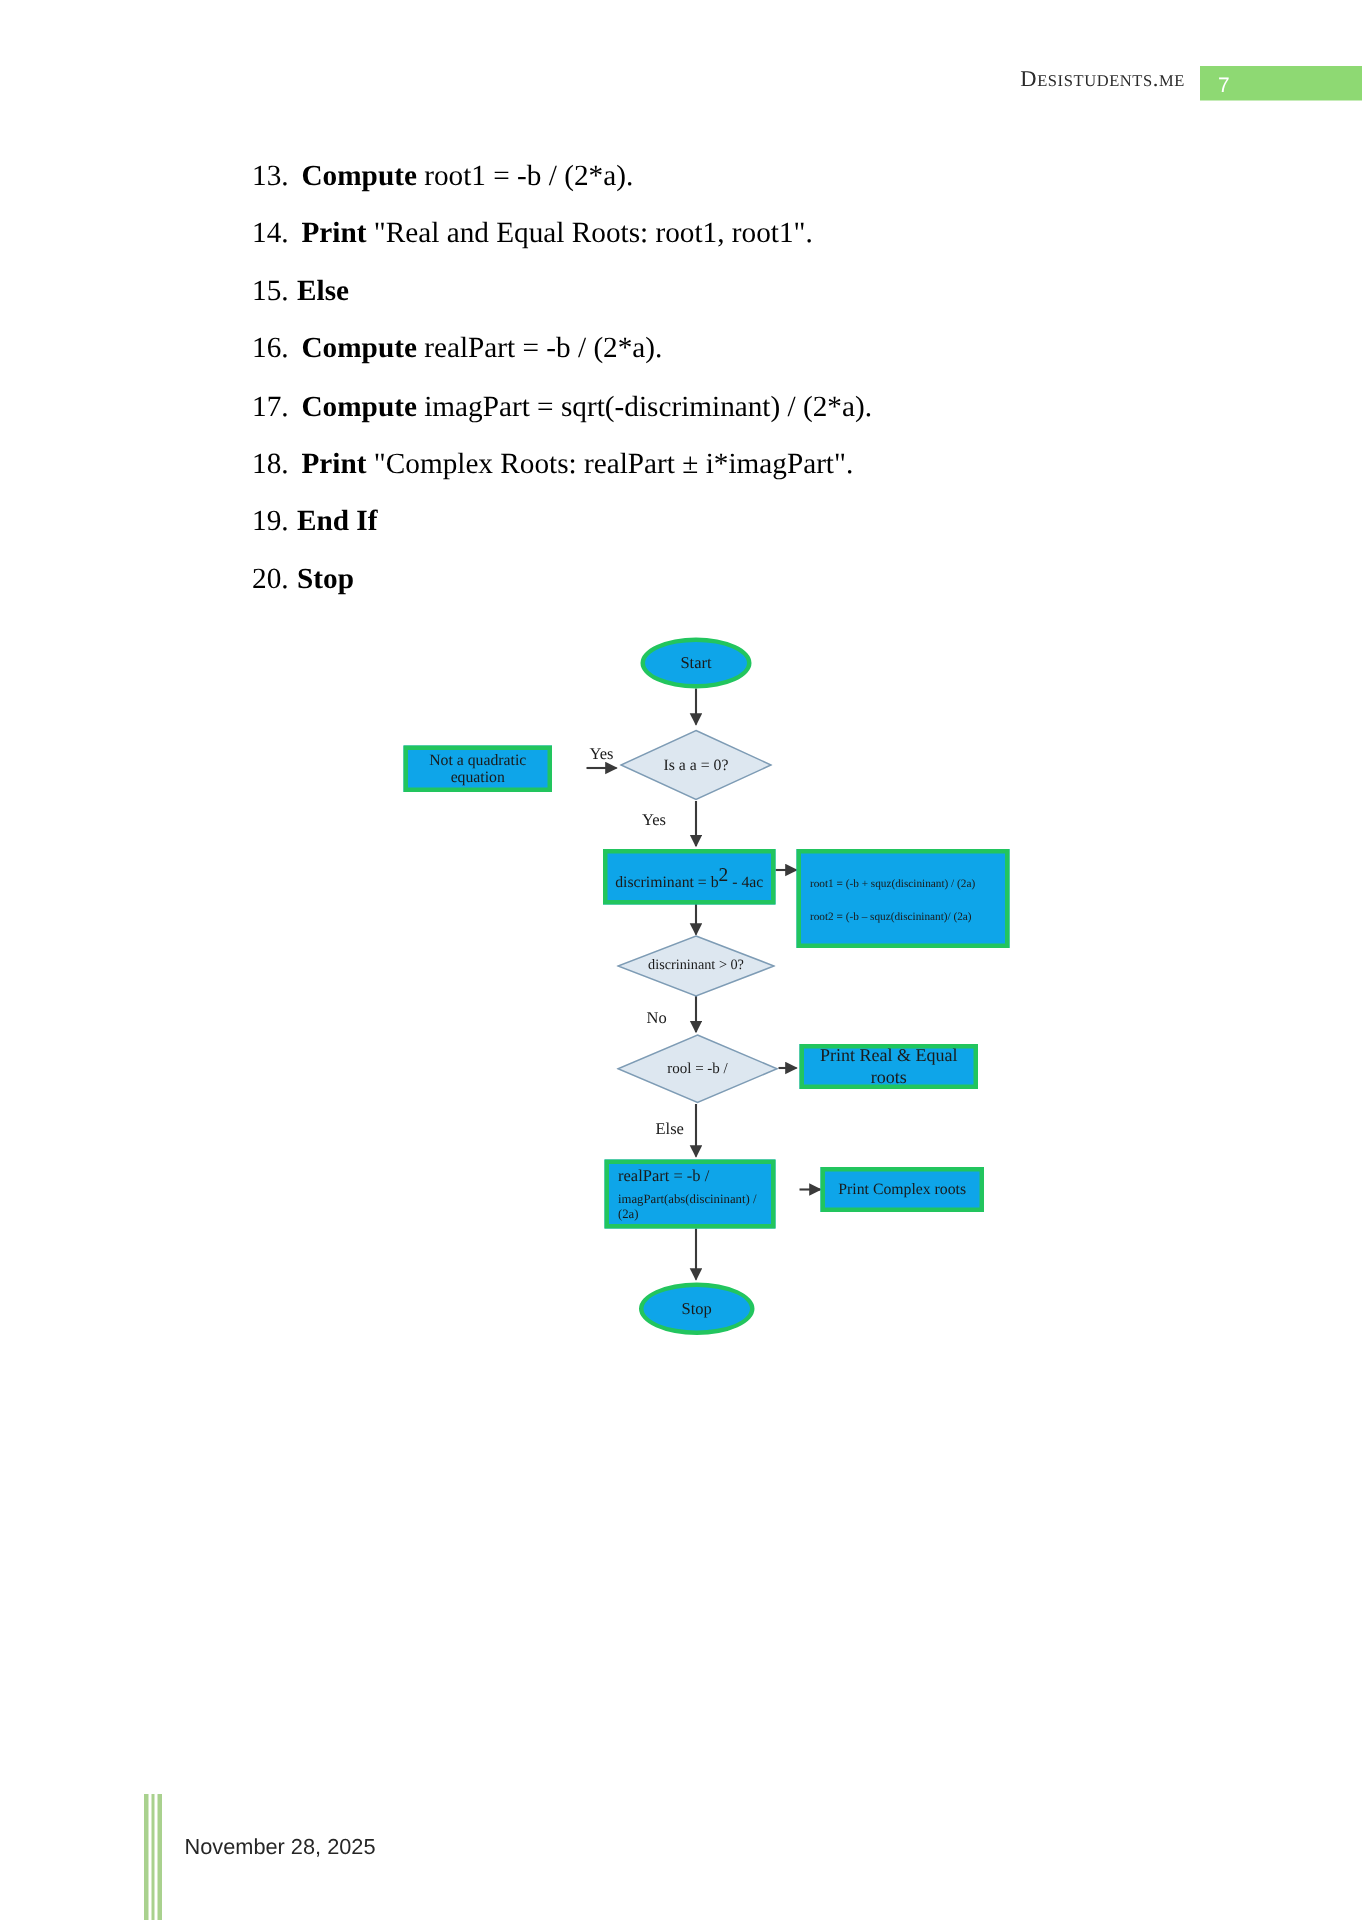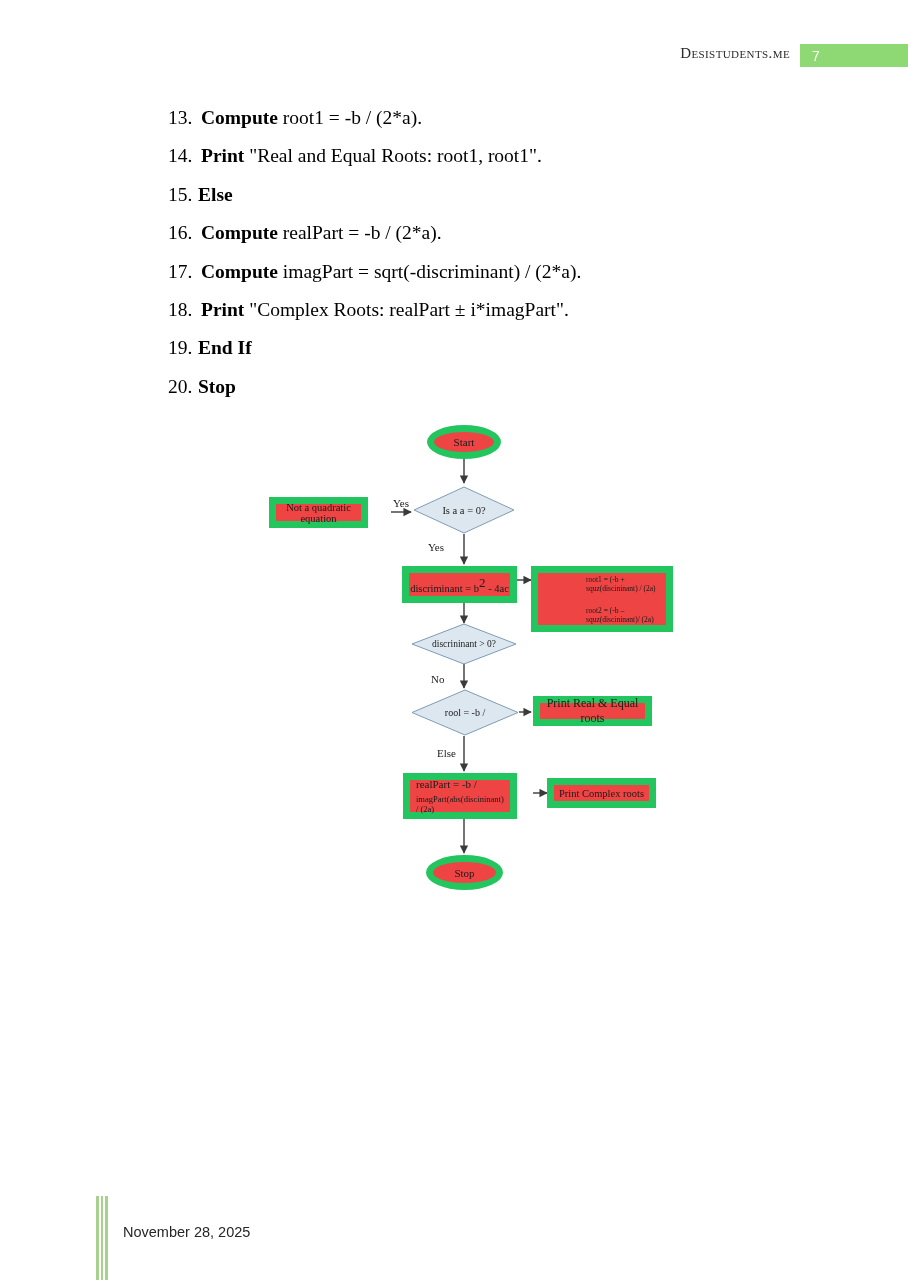--- a/index.html
+++ b/index.html
@@ -85,22 +85,22 @@
     position: absolute;
     left: 0;
     top: 0;
     width: 908px;
     height: 1283px;
     pointer-events: none;
   }
   .fc-node {
     position: absolute;
     box-sizing: border-box;
-    background: #ef4444;
-    border: 7px solid #22c55e;
+    background: #0ea5e9;
+    border: 3px solid #22c55e;
     color: #1a1a1a;
     font-family: "Liberation Serif", serif;
     display: flex;
     align-items: center;
     justify-content: center;
     text-align: center;
     pointer-events: auto;
   }
   .fc-oval { border-radius: 50%; }
   .fc-label {
@@ -260,21 +260,21 @@
       <span>Is a a = 0?</span>
     </div>
   </div>
 
   <div class="fc-label" style="left:428px;top:541px;">Yes</div>
 
   <div class="fc-node" style="left:402px;top:566px;width:115px;height:37px;font-size:10.5px;">
     <span><span>discriminant = b</span><span class="sup">2</span><span> - 4ac</span></span>
   </div>
 
-  <div class="fc-node" style="left:531px;top:566px;width:142px;height:66px;font-size:7.5px;align-items:center;padding-left:42px;">
+  <div class="fc-node" style="left:531px;top:566px;width:142px;height:66px;font-size:7.5px;align-items:center;">
     <span class="fc-multiline">
       <span class="l1" style="margin-bottom:13px;">root1 = (-b + squz(discininant) / (2a)</span>
       <span class="l2">root2 = (-b – squz(discininant)/ (2a)</span>
     </span>
   </div>
 
   <div class="diamond-wrap" style="left:411px;top:623px;width:106px;height:42px;">
     <svg width="106" height="42" viewBox="0 0 106 42">
       <polygon points="53,1 105,21 53,41 1,21" fill="#dde7f0" stroke="#7e9cb5" stroke-width="1"></polygon>
     </svg>

